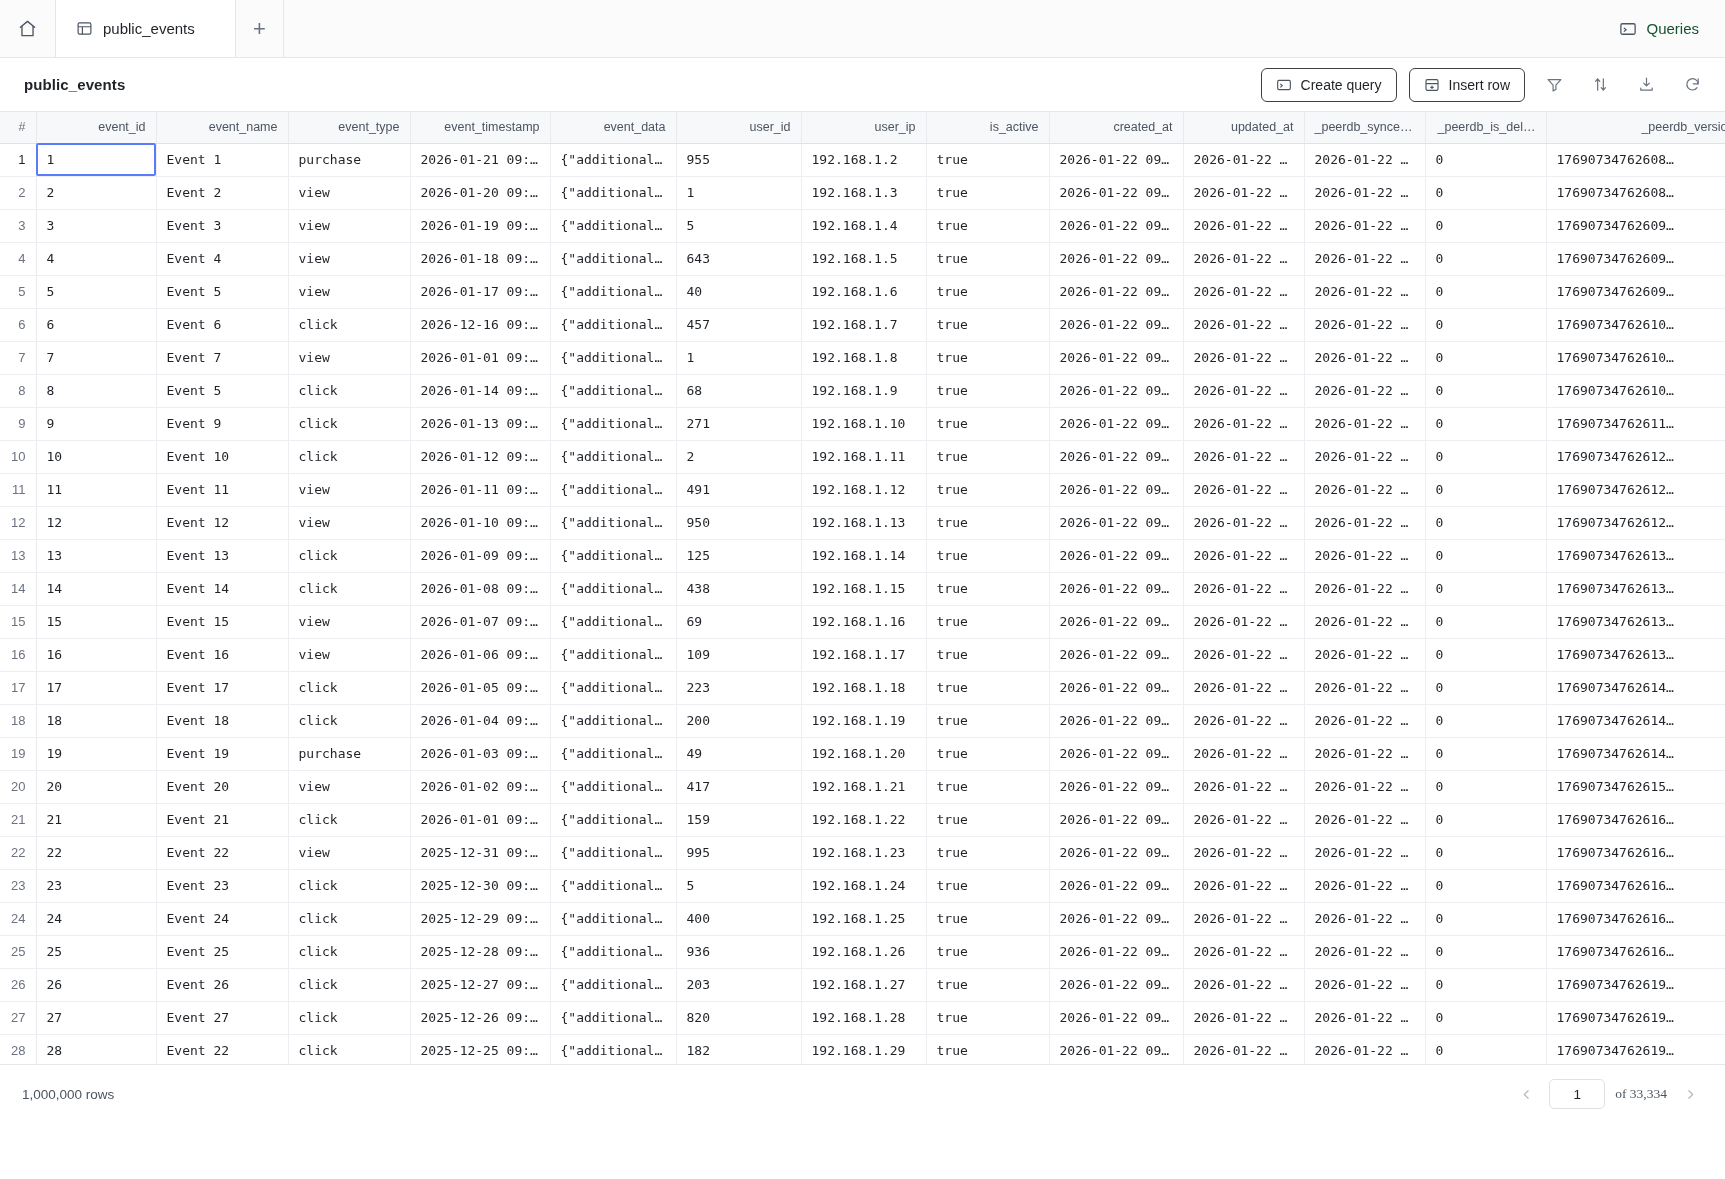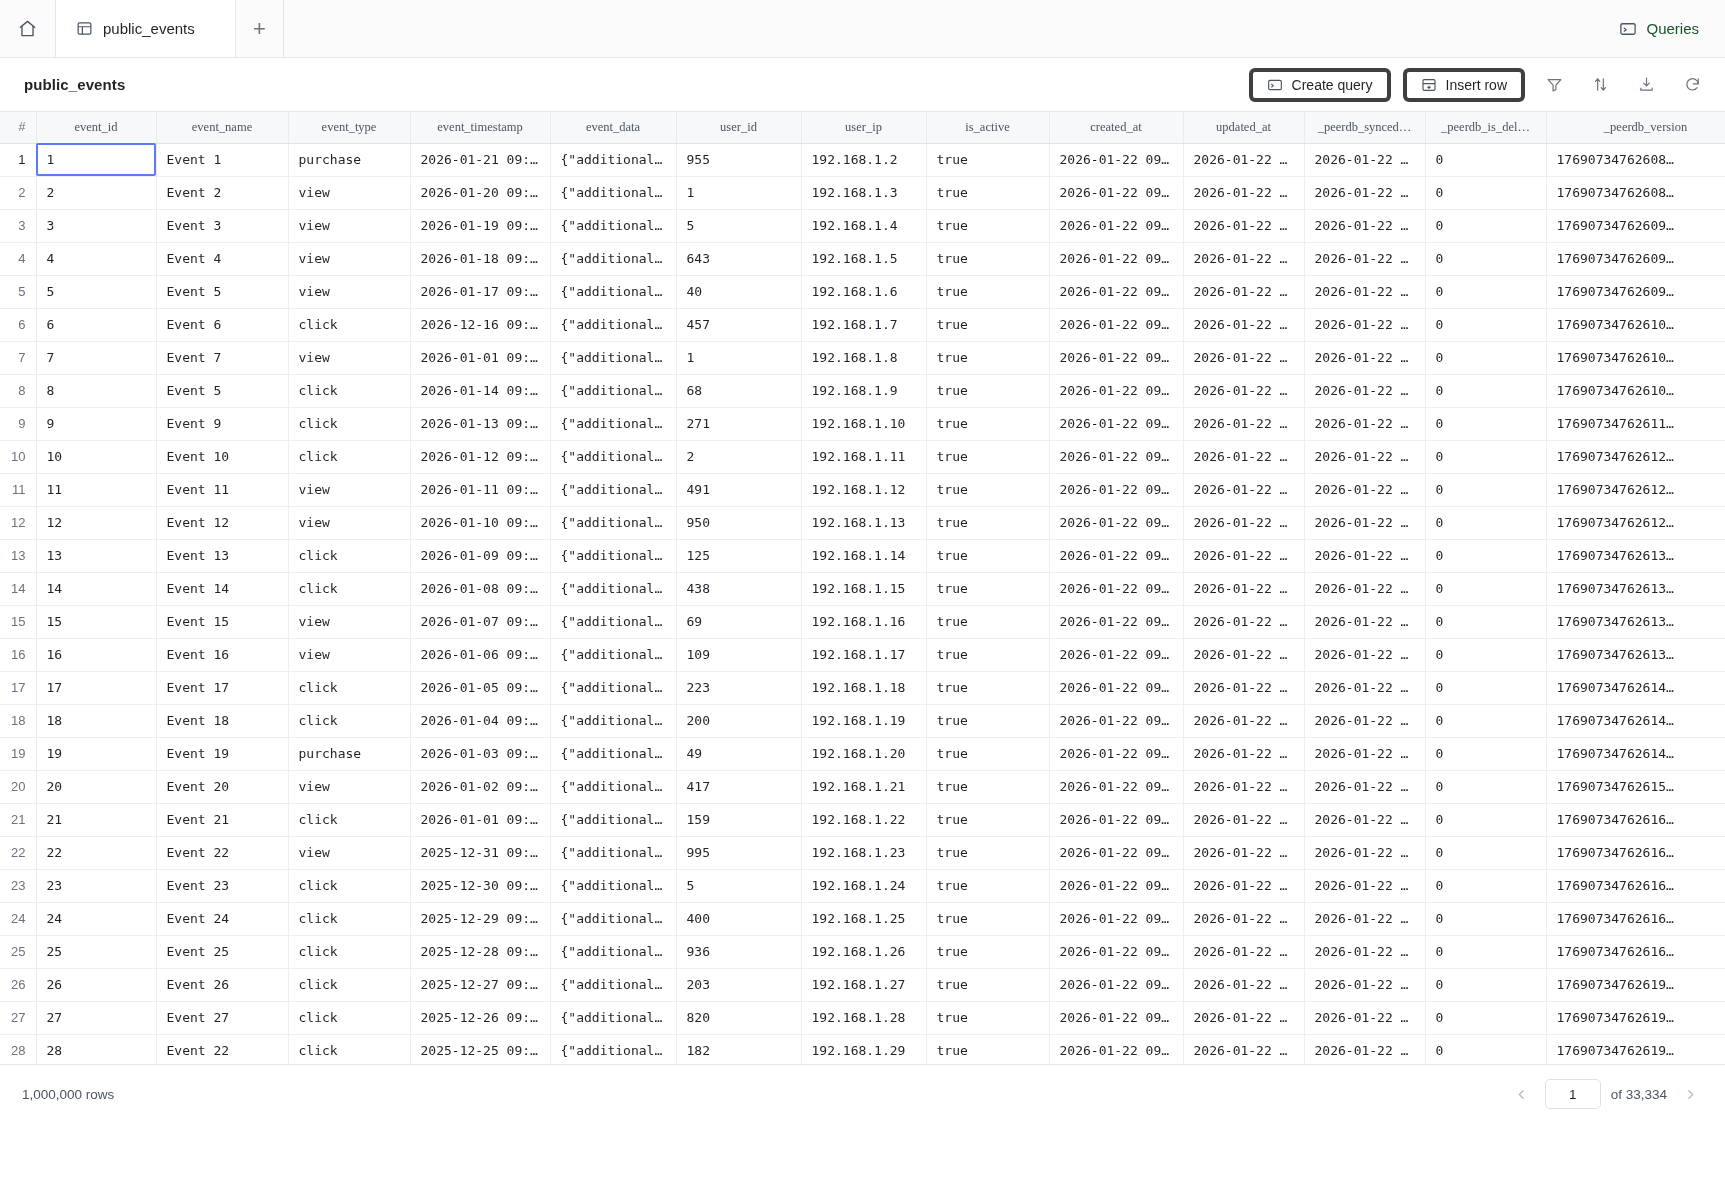--- a/index.html
+++ b/index.html
@@ -64,21 +64,21 @@
   .table-title {
     font-size: 15px;
     font-weight: bold;
     letter-spacing: .1px;
   }
   .toolbar-spacer { flex: 1; }
   .tb-btn {
     display: flex; align-items: center; gap: 9px;
     height: 34px;
     padding: 0 14px;
-    border: 4px solid #404040;
+    border: 1px solid #404040;
     border-radius: 6px;
     background: #fff;
     font-size: 14px;
     color: #1f2328;
     cursor: pointer;
     margin-left: 12px;
   }
   .icon-btn {
     width: 34px; height: 34px;
     display: flex; align-items: center; justify-content: center;
@@ -100,23 +100,23 @@
     width: 1725px;
     font-size: 13.5px;
   }
   table.grid th {
     height: 31px;
     background: #f7f8f9;
     border-right: 1px solid #e8eaed;
     border-bottom: 1px solid #e0e2e6;
     font-weight: normal;
     color: #4b5563;
-    text-align: center;
+    text-align: right;
     padding: 0 10px;
-    font-family: Liberation Serif, serif;
+    font-family: Liberation Sans, sans-serif;
     font-size: 12.5px;
     white-space: nowrap;
     overflow: hidden;
     text-overflow: ellipsis;
   }
   table.grid th.rownum {
     text-align: right;
     padding-right: 10px;
     color: #6b7280;
     font-family: "Liberation Sans", sans-serif;
@@ -188,21 +188,21 @@
   .pg-input {
     width: 56px; height: 30px;
     border: 1px solid #dfe1e6;
     border-radius: 5px;
     text-align: center;
     font-size: 13.5px;
     font-family: "Liberation Sans", sans-serif;
     color: #1f2328;
     outline: none;
   }
-  .pg-total { font-size: 13.5px; color: #4b5563; }
+  .pg-total { font-size: 13.5px; color: #4b5563; font-family: Liberation Serif, serif; }
   svg { display: block; }
 </style>
 </head>
 <body>
 
 <div class="tabbar">
   <div class="home-btn">
     <span>
       <svg width="19" height="19" viewBox="0 0 24 24" fill="none" stroke="#4b5563" stroke-width="1.7" stroke-linecap="round" stroke-linejoin="round">
         <path d="M3 10.5L12 3l9 7.5"></path>

